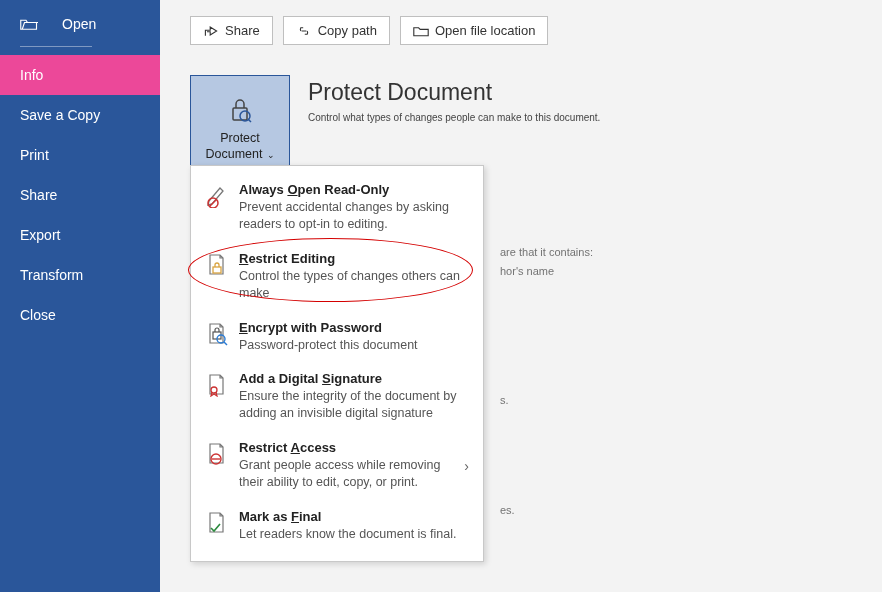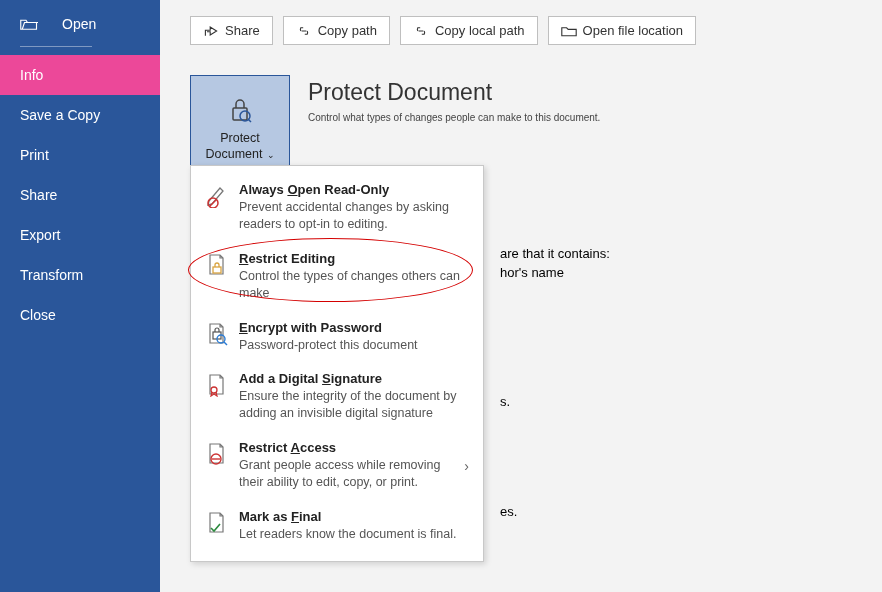--- a/index.html
+++ b/index.html
@@ -97,22 +97,22 @@
     color:#333;
   }
   .heading-block p {
     margin:0;
     font-size:10px;
     color:#444;
   }
   .bg-text {
     position:absolute;
     left:170px;
-    font-size:13px;
-    color:#000000;
+    font-size:11px;
+    color:#737373;
     white-space:nowrap;
   }
   .dropdown {
     position:absolute;
     left: 30px;
     top: 165px;
     width: 294px;
     background:#fff;
     border:1px solid #c8c8c8;
     box-shadow: 2px 2px 6px rgba(0,0,0,0.15);
@@ -187,26 +187,20 @@
         </svg>
       <span>Share</span>
     </div>
     <div class="tbtn">
       <svg viewBox="0 0 20 12">
           <path d="M6 6 a4 4 0 0 1 0-4 h3 M14 6 a4 4 0 0 1 0 4 h-3 M7 6 h6"></path>
         </svg>
       <span>Copy path</span>
     </div>
     <div class="tbtn">
-      <svg viewBox="0 0 20 12">
-          <path d="M6 6 a4 4 0 0 1 0-4 h3 M14 6 a4 4 0 0 1 0 4 h-3 M7 6 h6"></path>
-        </svg>
-      <span>Copy local path</span>
-    </div>
-    <div class="tbtn">
       <svg viewBox="0 0 20 14">
           <path d="M1 3 h6 l2 2 h10 v8 H1 z"></path>
         </svg>
       <span>Open file location</span>
     </div>
   </div>
 
   <div class="content">
     <div class="protect-btn">
       <svg class="lock-ic" width="28" height="28" viewBox="0 0 28 28">

